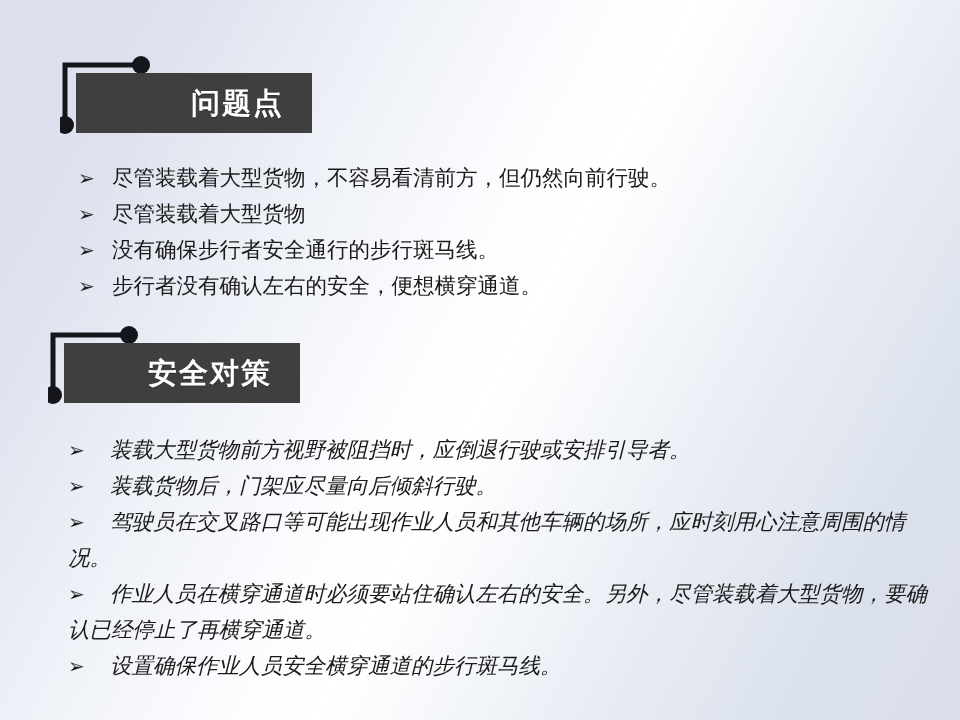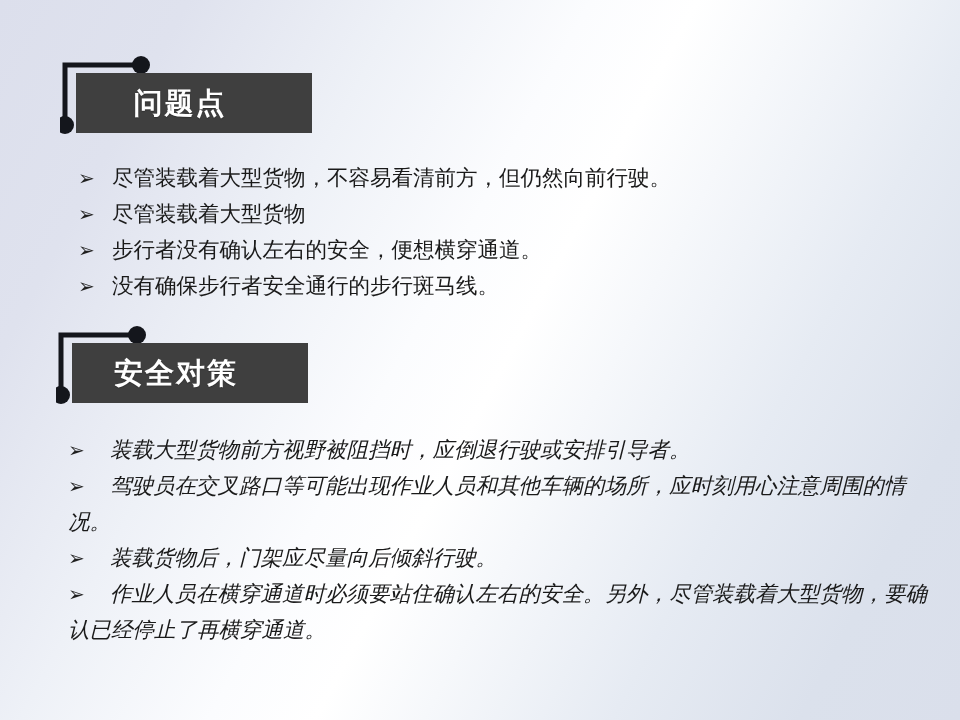--- a/index.html
+++ b/index.html
@@ -49,21 +49,21 @@
 
   .badge {
     position: absolute;
     left: 16px;
     top: 23px;
     width: 236px;
     height: 60px;
     background: #3f3f3f;
     display: flex;
     align-items: center;
-    justify-content: center;
+    justify-content: flex-end;
     padding-right: 28px;
   }
 
   .badge-label {
     color: #ffffff;
     font-size: 29px;
     font-weight: bold;
     letter-spacing: 2px;
     line-height: 1;
     text-shadow: 0 1px 1px rgba(0,0,0,0.25);
@@ -88,21 +88,21 @@
     display: inline-block;
     width: 34px;
     color: #1f1f1f;
     font-size: 20px;
     font-family: "DejaVu Sans", sans-serif;
   }
 
   #section1 { left: 60px; top: 50px; }
   #bullets1 { left: 78px; top: 160px; width: 700px; }
 
-  #section2 { left: 56px; top: 320px; }
+  #section2 { left: 48px; top: 320px; }
   #bullets2 { left: 68px; top: 432px; width: 872px; font-style: italic; }
 
   #bullets2 .bullet-marker { width: 42px; text-align: left; }
 </style>
 </head>
 <body>
 
 <div id="slide">
 
   <div class="section" id="section1">
@@ -114,37 +114,38 @@
       </svg>
       <div class="badge">
         <span class="badge-label">问题点</span>
       </div>
     </div>
   </div>
 
   <div class="bullets" id="bullets1">
     <div class="bullet-item"><span class="bullet-marker">➢</span><span>尽管装载着大型货物，不容易看清前方，但仍然向前行驶。</span></div>
     <div class="bullet-item"><span class="bullet-marker">➢</span><span>尽管装载着大型货物</span></div>
+    <div class="bullet-item"><span class="bullet-marker">➢</span><span>没有确保步行者安全通行的步行斑马线。</span></div>
     <div class="bullet-item"><span class="bullet-marker">➢</span><span>步行者没有确认左右的安全，便想横穿通道。</span></div>
-    <div class="bullet-item"><span class="bullet-marker">➢</span><span>没有确保步行者安全通行的步行斑马线。</span></div>
   </div>
 
   <div class="section" id="section2">
     <div class="heading-wrap">
       <svg class="bracket" width="160" height="90" viewBox="0 0 160 90">
         <path d="M81 15 H5 V75" fill="none" stroke="#14161c" stroke-width="5" stroke-linecap="square" stroke-linejoin="miter"></path>
         <circle cx="81" cy="15" r="9" fill="#14161c"></circle>
         <circle cx="5" cy="75" r="9" fill="#14161c"></circle>
       </svg>
       <div class="badge">
         <span class="badge-label">安全对策</span>
       </div>
     </div>
   </div>
 
   <div class="bullets" id="bullets2">
     <div class="bullet-item"><span class="bullet-marker">➢</span><span>装载大型货物前方视野被阻挡时，应倒退行驶或安排引导者。</span></div>
+    <div class="bullet-item"><span class="bullet-marker">➢</span><span>装载货物后，门架应尽量向后倾斜行驶。</span></div>
     <div class="bullet-item"><span class="bullet-marker">➢</span><span>驾驶员在交叉路口等可能出现作业人员和其他车辆的场所，应时刻用心注意周围的情况。</span></div>
-    <div class="bullet-item"><span class="bullet-marker">➢</span><span>装载货物后，门架应尽量向后倾斜行驶。</span></div>
     <div class="bullet-item"><span class="bullet-marker">➢</span><span>作业人员在横穿通道时必须要站住确认左右的安全。另外，尽管装载着大型货物，要确认已经停止了再横穿通道。</span></div>
+    <div class="bullet-item"><span class="bullet-marker">➢</span><span>设置确保作业人员安全横穿通道的步行斑马线。</span></div>
   </div>
 
 </div>
 
 </body></html>

